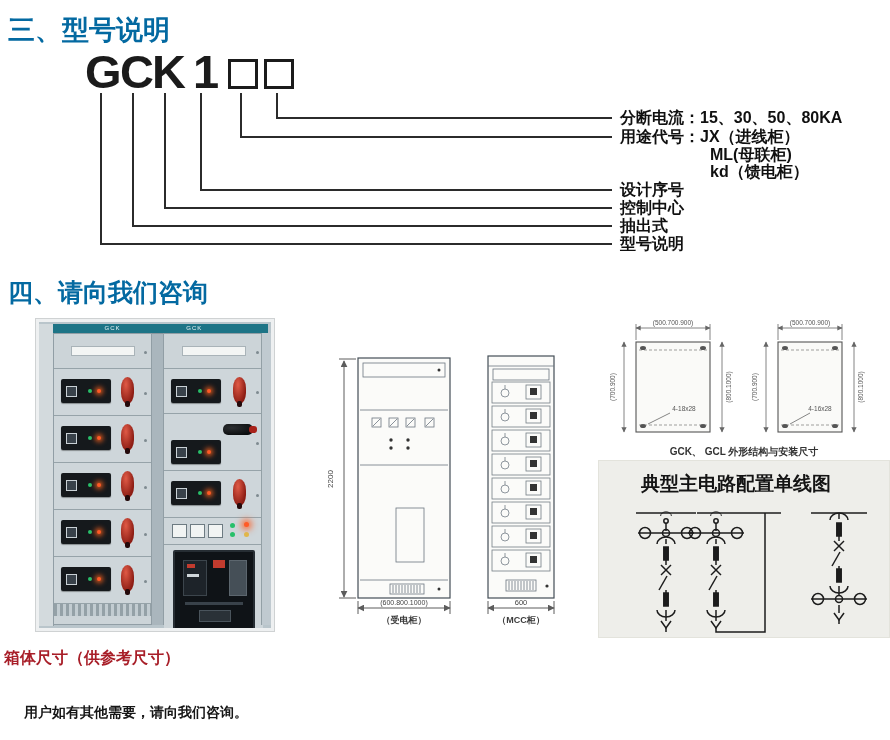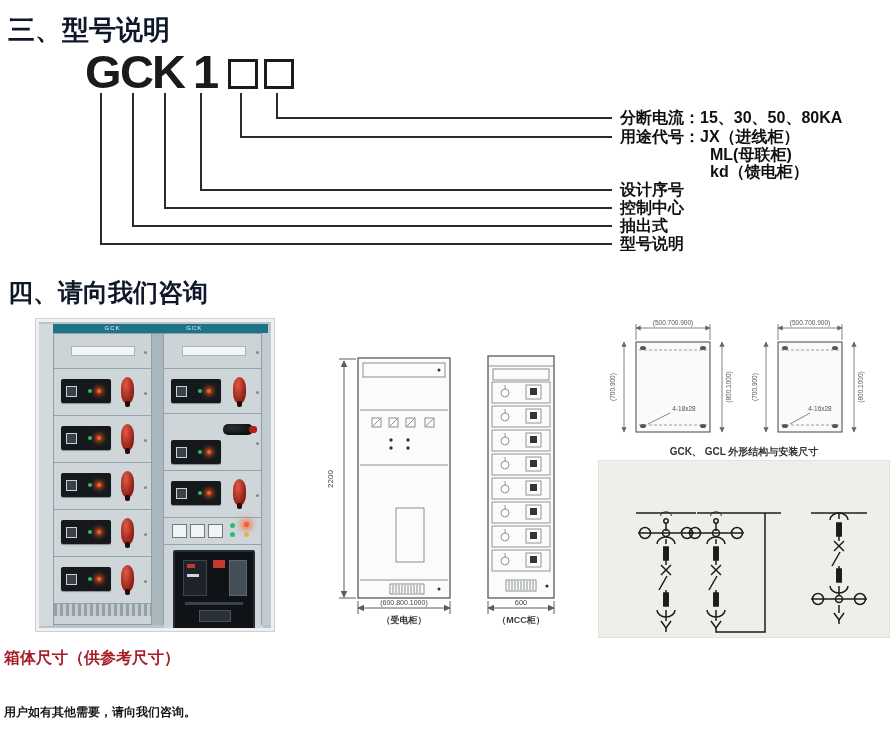--- a/index.html
+++ b/index.html
@@ -1,30 +1,30 @@
 <!DOCTYPE html>
 <html><head>
 <meta charset="utf-8">
 <style>
   html,body{margin:0;padding:0;background:#fff;}
   .page{position:relative;width:890px;height:740px;background:#ffffff;overflow:hidden;
         font-family:"Liberation Sans","DejaVu Sans",sans-serif;color:#161616;}
   .abs{position:absolute;}
-  .sec-title{position:absolute;left:8px;color:#0f172a;font-weight:bold;white-space:nowrap;}
+  .sec-title{position:absolute;left:8px;color:#0369a1;font-weight:bold;white-space:nowrap;}
   #t3{top:12px;font-size:27px;}
   #t4{top:276px;font-size:25px;}
   .mchar{position:absolute;top:48px;font-size:47px;font-weight:bold;color:#1b1b1b;line-height:1;}
   .mbox{position:absolute;top:59px;width:24px;height:24px;border:3px solid #1b1b1b;background:#fff;}
   .mlabel{position:absolute;left:620px;font-size:16px;font-weight:bold;color:#101010;
           white-space:nowrap;line-height:20px;transform:translateY(-50%);text-align:center;}
   .mlabel.sub{left:710px;}
   .footline{position:absolute;left:4px;white-space:nowrap;font-weight:bold;}
   #f1{top:648px;font-size:16px;color:#a81e28;}
   #f2{top:676px;font-size:17.5px;color:#161616;}
-  #f3{top:704px;font-size:12px;color:#161616;}
+  #f3{top:704px;font-size:14px;color:#161616;margin-left:20px;}
 
   
   .photo{position:absolute;left:35px;top:318px;width:240px;height:314px;background:#eef0f1;
          border:1px solid #cfd2d3;box-sizing:border-box;padding:3px;}
   .photo-in{position:relative;width:100%;height:100%;background:#b9c5cb;overflow:hidden;}
   .ph-header{position:absolute;left:14px;right:3px;top:2px;height:9px;background:#1d7486;}
   .ph-gck{position:absolute;top:1px;font-size:6px;color:#e8f4f6;letter-spacing:1px;line-height:7px;}
   .sidebar{position:absolute;left:0;top:2px;bottom:2px;width:14px;background:#d3dadd;border-right:1px solid #93a0a6;}
   .cab{position:absolute;top:11px;bottom:3px;background:#ccd4d8;border:1px solid #919ea5;box-sizing:border-box;}
   .cab-left{left:14px;width:99px;}
@@ -360,20 +360,21 @@
       </g>
       <text x="212" y="11" font-size="6.5" fill="#555" text-anchor="middle">(500.700.900)</text>
       <text x="159" y="73" transform="rotate(-90 159 73)" font-size="6.5" fill="#555" text-anchor="middle">(700.900)</text>
       <text x="265" y="73" transform="rotate(-90 265 73)" font-size="6.5" fill="#555" text-anchor="middle">(800.1000)</text>
       <text x="222" y="97" font-size="6.5" fill="#555" text-anchor="middle">4-16x28</text>
     </g>
     <text x="146" y="141" font-size="10" fill="#333" text-anchor="middle" font-weight="bold">GCK、 GCL 外形结构与安装尺寸</text>
   </svg>
 
   <div class="panel">
+    <div class="panel-title">典型主电路配置单线图</div>
     <svg class="abs" style="left:0;top:38px" width="290" height="138" viewBox="0 0 290 138">
       <defs>
         <g id="ct" stroke="#1c1c1c" stroke-width="1.5" fill="none">
           <line x1="-28" y1="0" x2="28" y2="0"></line>
           <circle cx="-21" cy="0" r="5.5"></circle>
             <circle cx="0" cy="0" r="3.5"></circle>
             <circle cx="21" cy="0" r="5.5"></circle>
         </g>
         <path id="cup" d="M-9,0 A9,7 0 0 1 9,0" stroke="#1c1c1c" stroke-width="1.5" fill="none"></path>
         <path id="cap" d="M-9,0 A9,7 0 0 0 9,0" stroke="#1c1c1c" stroke-width="1.5" fill="none"></path>

